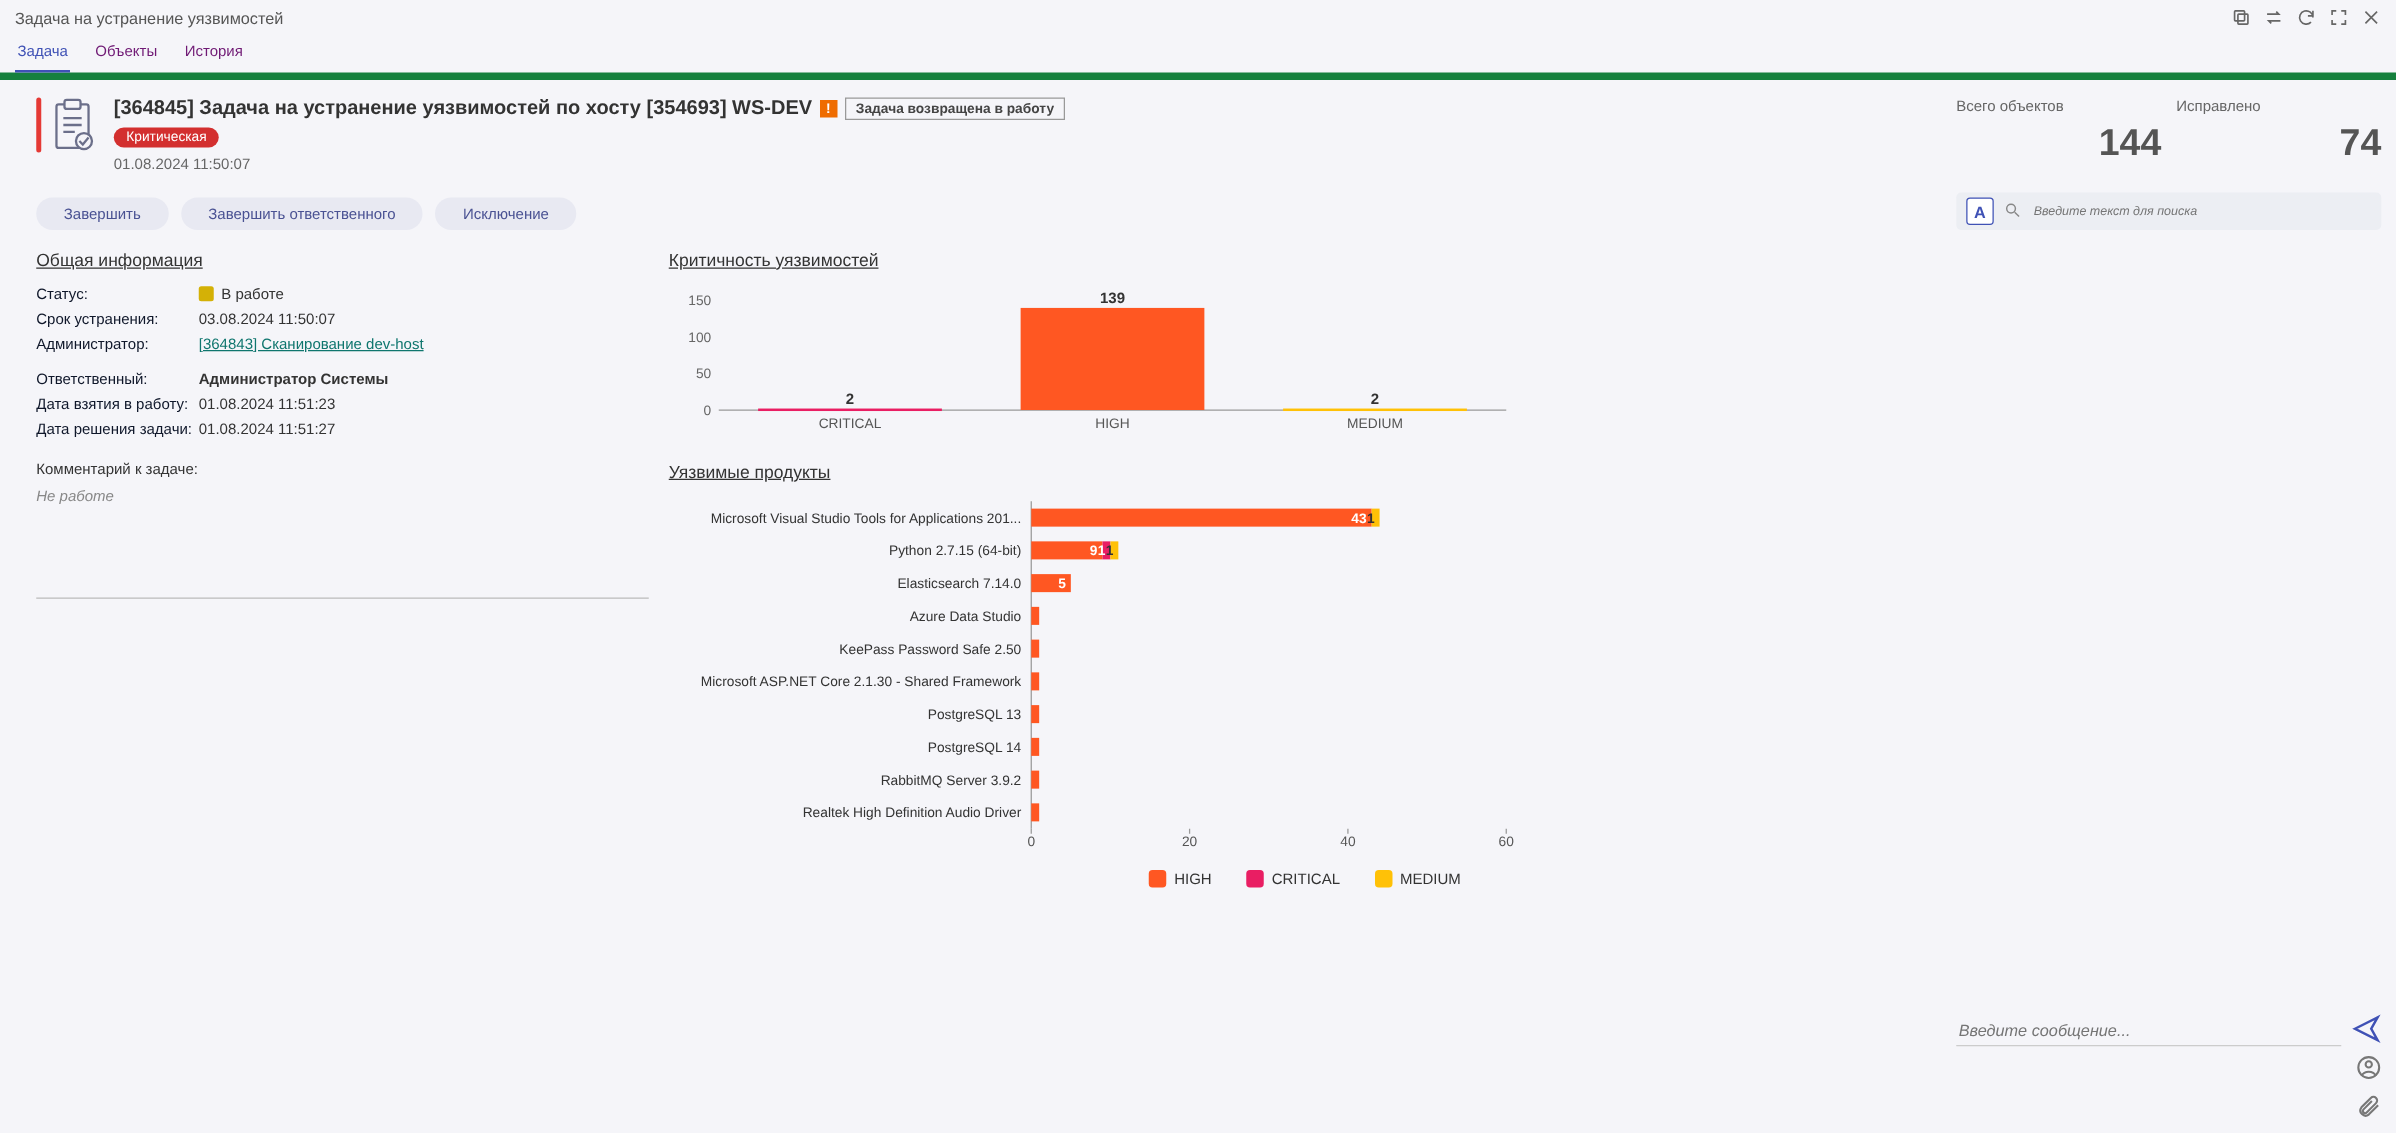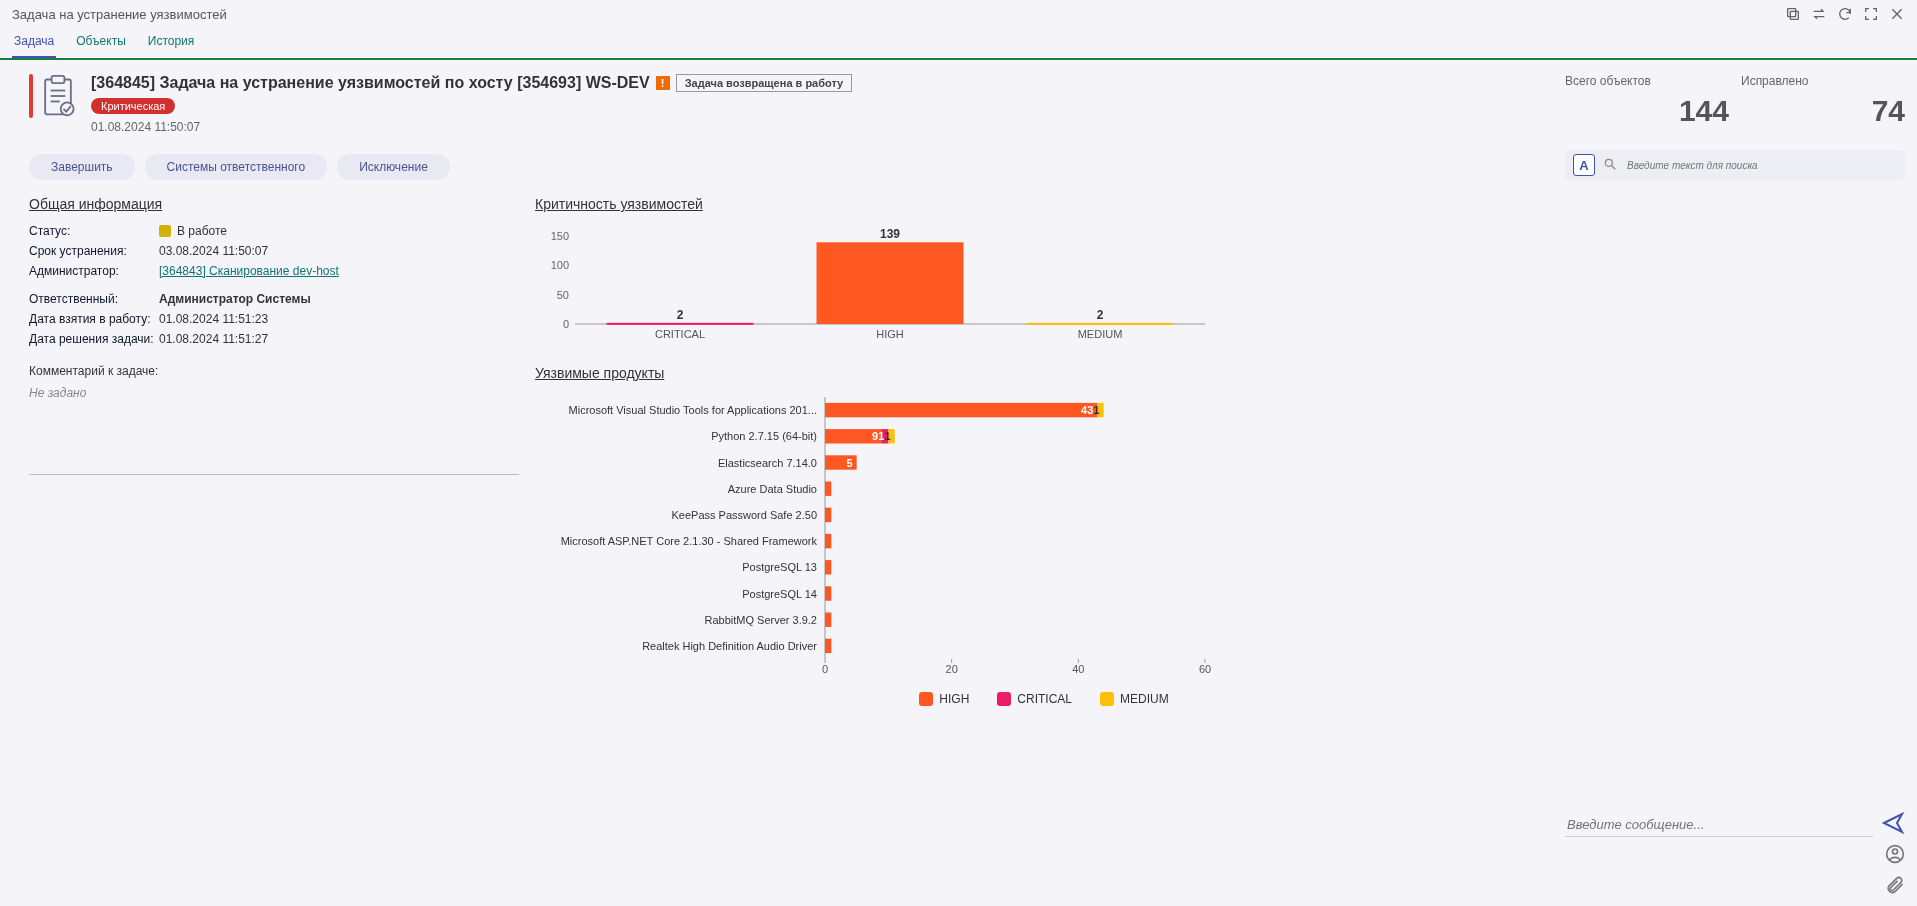--- a/index.html
+++ b/index.html
@@ -33,26 +33,26 @@
 }
 .titlebar-actions .ticon {
   width: 16px;
   height: 16px;
   cursor: pointer;
   color: #666;
 }
 .tabs {
   display: flex;
   padding: 0 12px;
-  border-bottom: 2px solid #15803d;
+  border-bottom: 6px solid #15803d;
   gap: 18px;
 }
 .tab {
   padding: 6px 2px 8px 2px;
-  color: #0f766e;
+  color: #701a75;
   cursor: pointer;
   border-bottom: 2px solid transparent;
 }
 .tab.active {
   color: #3f51b5;
   border-bottom: 2px solid #3f51b5;
 }
 .content {
   flex: 1;
   display: flex;
@@ -359,21 +359,21 @@
           </div>
           <div>
             <span class="priority-badge">Критическая</span>
           </div>
           <div class="timestamp">01.08.2024 11:50:07</div>
         </div>
       </div>
 
       <div class="action-buttons">
         <button class="pill-btn">Завершить</button>
-        <button class="pill-btn">Системы ответственного</button>
+        <button class="pill-btn">Завершить ответственного</button>
         <button class="pill-btn">Исключение</button>
       </div>
 
       <div class="main-grid">
         <div class="info-col">
           <div class="section-title">Общая информация</div>
           <div class="info-table">
             <div class="info-label">Статус:</div>
             <div class="status-chip">
               <span class="status-square"></span>
@@ -388,21 +388,21 @@
           <div class="info-table">
             <div class="info-label">Ответственный:</div>
             <div class="bold">Администратор Системы</div>
             <div class="info-label">Дата взятия в работу:</div>
             <div>01.08.2024 11:51:23</div>
             <div class="info-label">Дата решения задачи:</div>
             <div>01.08.2024 11:51:27</div>
           </div>
           <div class="comment-block">
             <div>Комментарий к задаче:</div>
-            <div class="comment-body">Не задано</div>
+            <div class="comment-body">Не работе</div>
           </div>
         </div>
 
         <div class="chart-col">
           <div class="chart-box">
             <div class="section-title">Критичность уязвимостей</div>
             <svg id="chart1" width="680" height="120" viewBox="0 0 680 120">
                 <text x="34" y="104" text-anchor="end" font-size="11" fill="#666">0</text>
                 <text x="34" y="74.625" text-anchor="end" font-size="11" fill="#666">50</text>
                 <text x="34" y="45.25" text-anchor="end" font-size="11" fill="#666">100</text>

